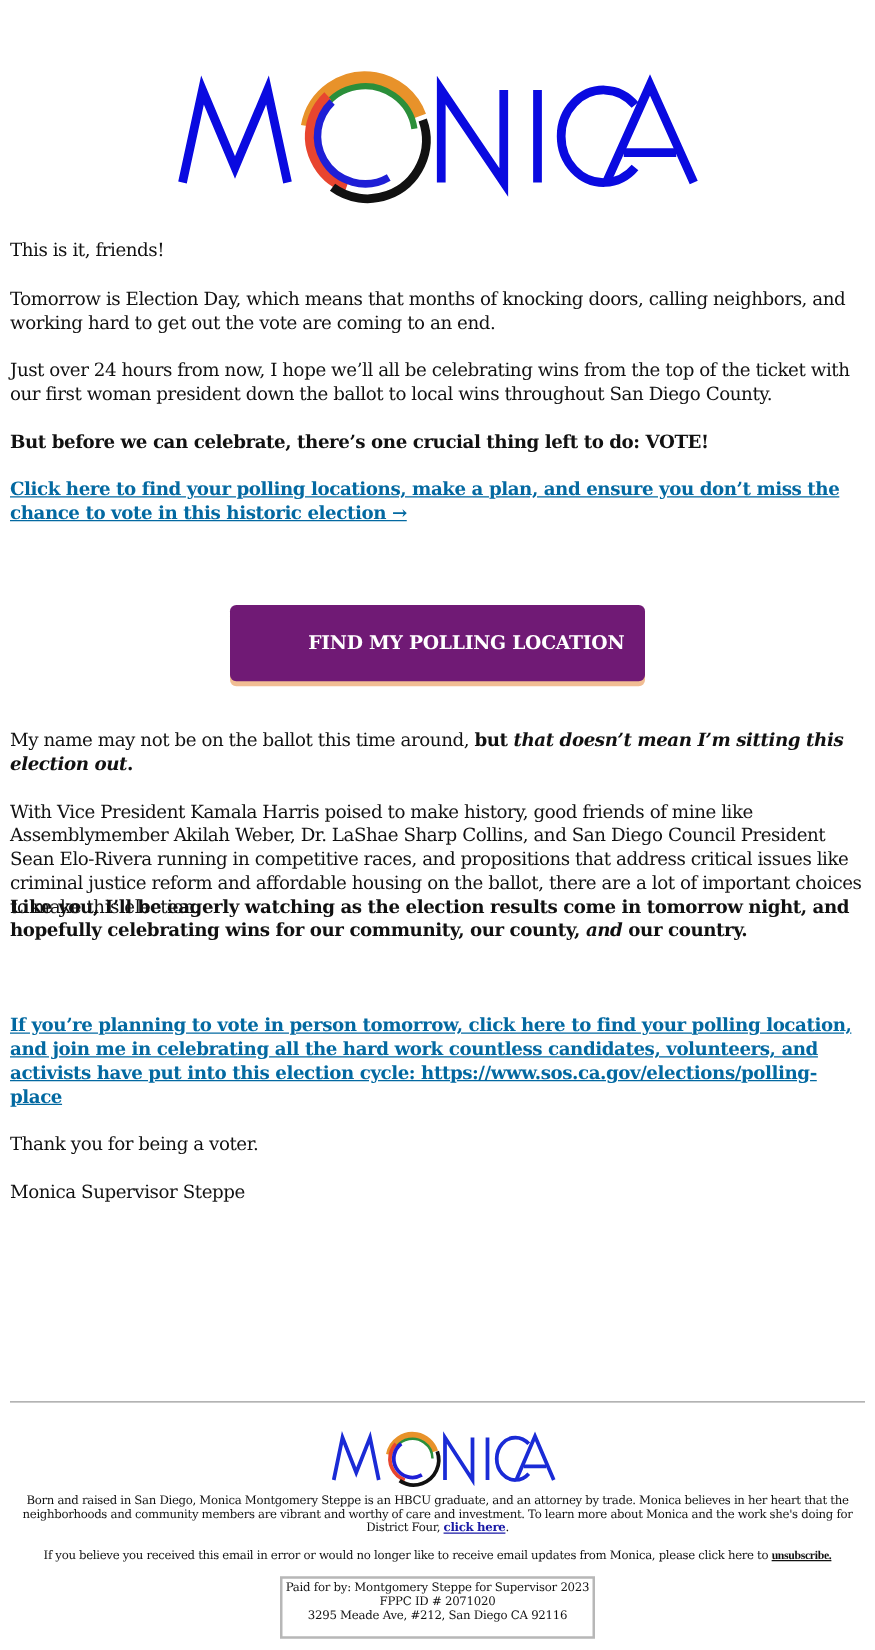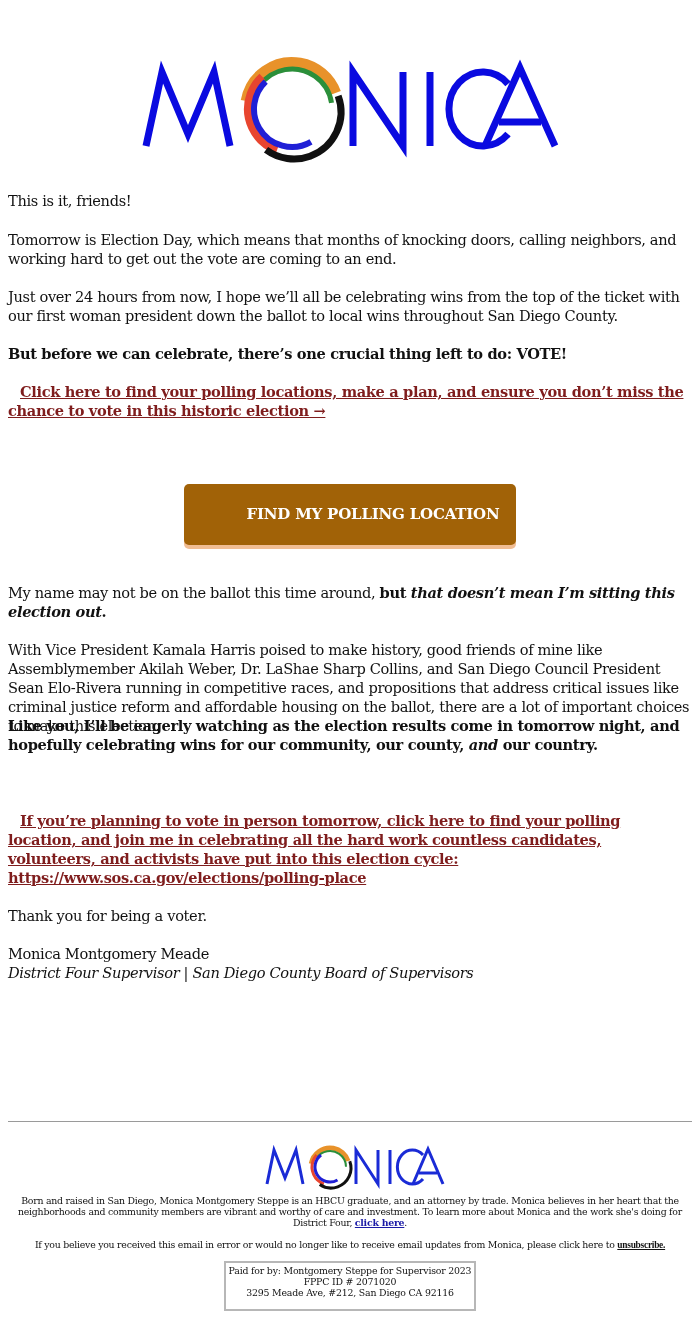--- a/index.html
+++ b/index.html
@@ -3,23 +3,23 @@
   <meta charset="utf-8">
   <style>
     * { box-sizing: border-box; margin: 0; padding: 0; }
     html, body { width: 700px; height: 1320px; background: #ffffff; overflow: hidden; }
     body { font-family: "DejaVu Serif", "Liberation Serif", serif; color: #111; position: relative; }
     .logo-top { position: absolute; left: 140px; top: 46px; width: 420px; height: 126px; }
     .content { position: absolute; left: 8px; width: 684px; font-size: 14.6px; line-height: 19px; letter-spacing: -0.35px; }
     .content p { margin: 0; }
     .bold { font-weight: bold; }
     .ital { font-style: italic; }
-    a.link { color: #7f1d1d; font-weight: bold; text-decoration: underline; margin-left: 12px; }
+    a.link { color: #0369a1; font-weight: bold; text-decoration: underline; }
     .cta-wrap { position: absolute; left: 184px; top: 484px; width: 332px; height: 65px; }
-    .cta { display: block; width: 332px; height: 61px; background: #a16207; border-radius: 5px; box-shadow: 0 4px 0 #f1bd93; color: #fff; font-weight: bold; font-size: 15px; text-align: center; line-height: 61px; letter-spacing: -0.2px; text-decoration: none; padding-left: 46px; }
+    .cta { display: block; width: 332px; height: 61px; background: #701a75; border-radius: 5px; box-shadow: 0 4px 0 #f1bd93; color: #fff; font-weight: bold; font-size: 15px; text-align: center; line-height: 61px; letter-spacing: -0.2px; text-decoration: none; padding-left: 46px; }
     .hr { position: absolute; left: 8px; top: 1121px; width: 684px; height: 1px; background: #9a9a9a; }
     .logo-foot { position: absolute; left: 263px; top: 1140px; width: 182px; height: 52px; }
     .foot { position: absolute; left: 8px; width: 684px; text-align: center; font-size: 9.4px; line-height: 11px; letter-spacing: -0.25px; color: #111; }
     .foot a { color: #1a1aa6; font-weight: bold; text-decoration: underline; }
     .foot a.unsub { color: #111; font-family: Liberation Serif, serif; }
     .paid { position: absolute; left: 224px; top: 1261px; width: 252px; height: 50px; border: 2px solid #b7b7b7; text-align: center; font-size: 9.4px; line-height: 11px; padding-top: 2px; letter-spacing: -0.2px; }
   </style>
 </head>
 <body>
 
@@ -72,22 +72,21 @@
 <div class="content" style="top:716px;">
   <p class="bold"><span>Like you, I’ll be eagerly watching as the election results come in tomorrow night, and hopefully celebrating wins for our community, our county, </span><span class="ital">and</span><span> our country.</span></p>
 </div>
 <div class="content" style="top:811px;">
   <p><a class="link" href="#">If you’re planning to vote in person tomorrow, click here to find your polling location, and join me in celebrating all the hard work countless candidates, volunteers, and activists have put into this election cycle: https://www.sos.ca.gov/elections/polling-place</a></p>
 </div>
 <div class="content" style="top:906px;">
   <p>Thank you for being a voter.</p>
 </div>
 <div class="content" style="top:944px;">
-  <p>Monica Montgomery Meade</p>
-  <p class="ital">District Four Supervisor | San Diego County Board of Supervisors</p>
+  <p>Monica Supervisor Steppe</p>
 </div>
 
 <div class="hr"></div>
 
 <svg class="logo-foot" viewBox="0 0 182 52">
   <g fill="none" stroke="#1a2bd6" stroke-width="3">
     <polyline points="4,44 11,10 22,38 33,10 40,44"></polyline>
   </g>
   <g>
     <circle cx="67" cy="27" r="19" fill="none" stroke="#e8922a" stroke-width="5" stroke-dasharray="50 200" transform="rotate(190 67 27)"></circle>

